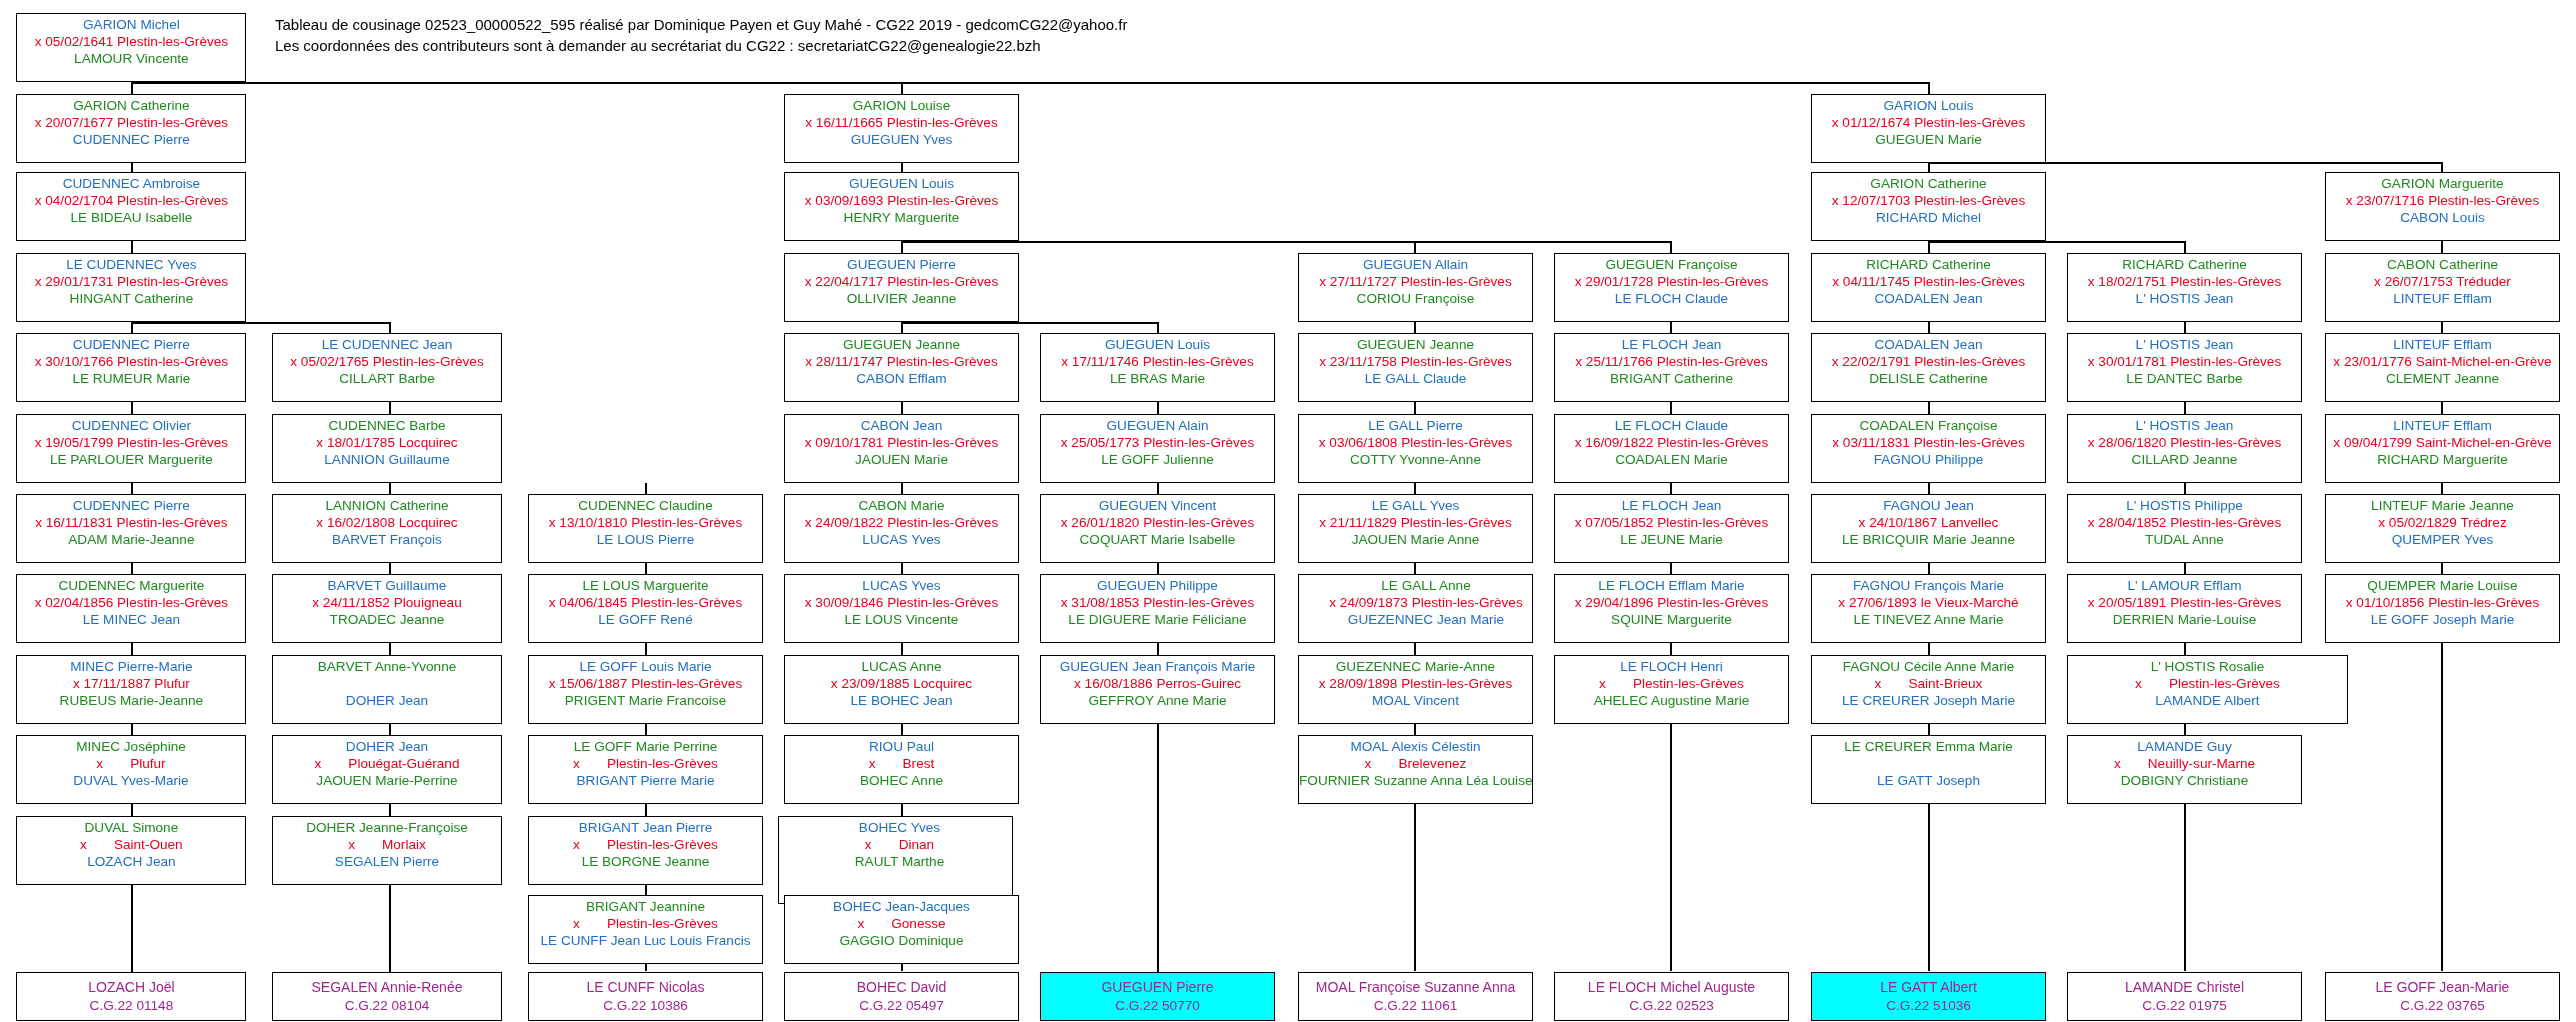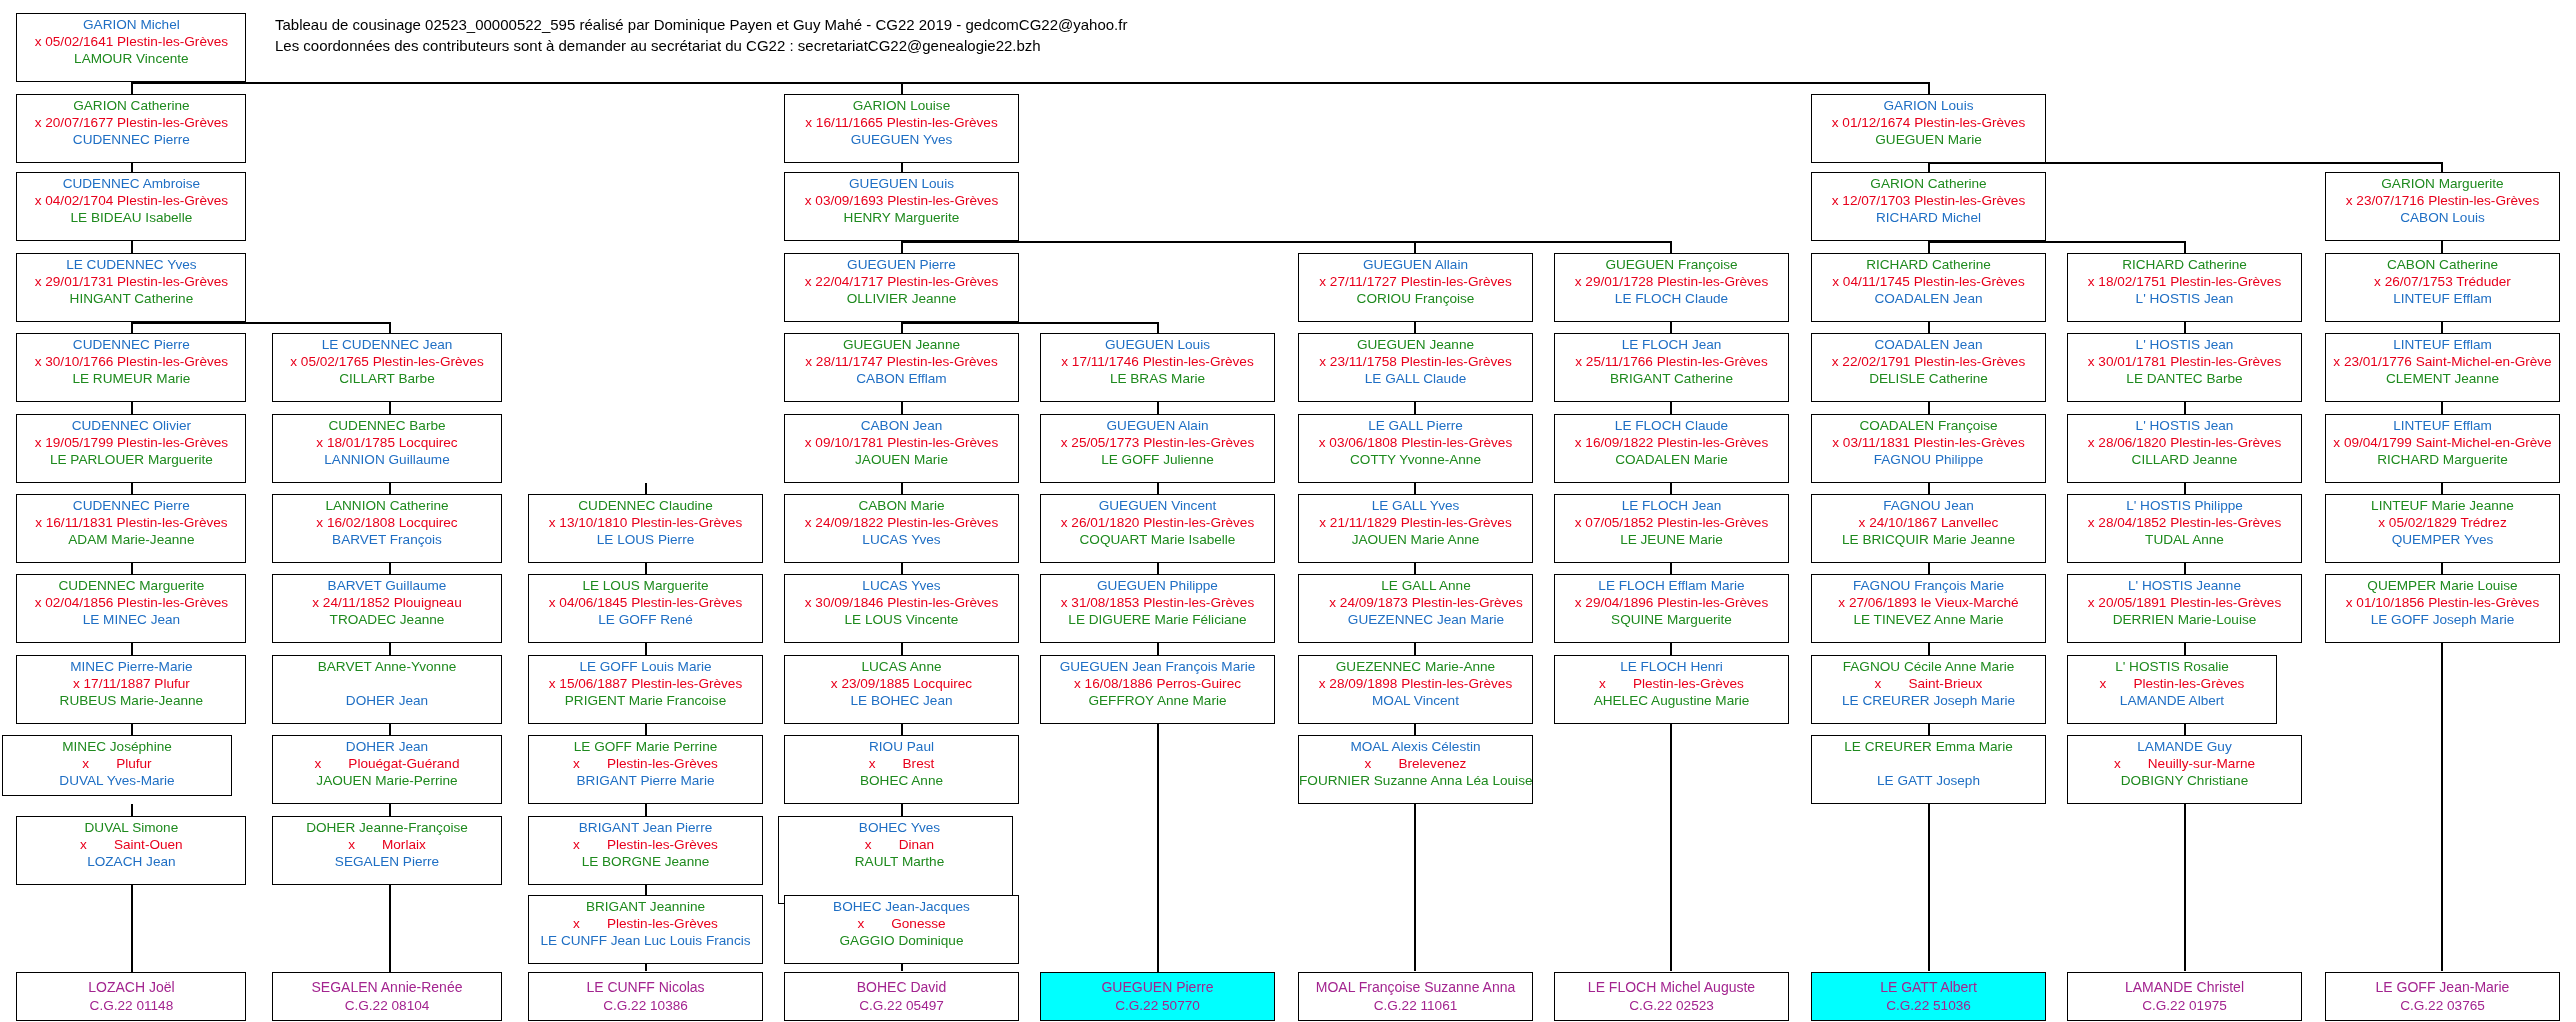--- a/index.html
+++ b/index.html
@@ -416,21 +416,21 @@
         <span class="l1 c-blue">LE FLOCH Efflam Marie</span>
         <span class="l2 c-red">x 29/04/1896 Plestin-les-Grèves</span>
         <span class="l3 c-green">SQUINE Marguerite</span>
       </div>
       <div class="node" style="left: 1811px; top: 574px; width: 235px; height: 69px;">
         <span class="l1 c-blue">FAGNOU François Marie</span>
         <span class="l2 c-red">x 27/06/1893 le Vieux-Marché</span>
         <span class="l3 c-green">LE TINEVEZ Anne Marie</span>
       </div>
       <div class="node" style="left: 2067px; top: 574px; width: 235px; height: 69px;">
-        <span class="l1 c-blue">L' HOSTIS Jeanne</span>
+        <span class="l1 c-blue">L' LAMOUR Efflam</span>
         <span class="l2 c-red">x 20/05/1891 Plestin-les-Grèves</span>
         <span class="l3 c-green">DERRIEN Marie-Louise</span>
       </div>
       <div class="node" style="left: 2325px; top: 574px; width: 235px; height: 69px;">
         <span class="l1 c-green">QUEMPER Marie Louise</span>
         <span class="l2 c-red">x 01/10/1856 Plestin-les-Grèves</span>
         <span class="l3 c-blue">LE GOFF Joseph Marie</span>
       </div>
       <div class="node" style="left: 16.4px; top: 655px; width: 230px; height: 69px;">
         <span class="l1 c-blue">MINEC Pierre-Marie</span>
@@ -465,26 +465,26 @@
       <div class="node" style="left: 1554px; top: 655px; width: 235px; height: 69px;">
         <span class="l1 c-blue">LE FLOCH Henri</span>
         <span class="l2 c-red dateline"><span class="xm">x</span><span>Plestin-les-Grèves</span></span>
         <span class="l3 c-green">AHELEC Augustine Marie</span>
       </div>
       <div class="node" style="left: 1811px; top: 655px; width: 235px; height: 69px;">
         <span class="l1 c-green">FAGNOU Cécile Anne Marie</span>
         <span class="l2 c-red dateline"><span class="xm">x</span><span>Saint-Brieux</span></span>
         <span class="l3 c-blue">LE CREURER Joseph Marie</span>
       </div>
-      <div class="node" style="left: 2067px; top: 655px; width: 210px; height: 69px;">
+      <div class="node" style="left: 2067px; top: 655px; width: 281px; height: 69px;">
         <span class="l1 c-green">L' HOSTIS Rosalie</span>
         <span class="l2 c-red dateline"><span class="xm">x</span><span>Plestin-les-Grèves</span></span>
         <span class="l3 c-blue">LAMANDE Albert</span>
       </div>
-      <div class="node" style="left: 2px; top: 735px; width: 230px; height: 61px;">
+      <div class="node" style="left: 16px; top: 735px; width: 230px; height: 69px;">
         <span class="l1 c-green">MINEC Joséphine</span>
         <span class="l2 c-red dateline"><span class="xm">x</span><span>Plufur</span></span>
         <span class="l3 c-blue">DUVAL Yves-Marie</span>
       </div>
       <div class="node" style="left: 272px; top: 735px; width: 230px; height: 69px;">
         <span class="l1 c-blue">DOHER Jean</span>
         <span class="l2 c-red dateline"><span class="xm">x</span><span>Plouégat-Guérand</span></span>
         <span class="l3 c-green">JAOUEN Marie-Perrine</span>
       </div>
       <div class="node" style="left: 528px; top: 735px; width: 235px; height: 69px;">

